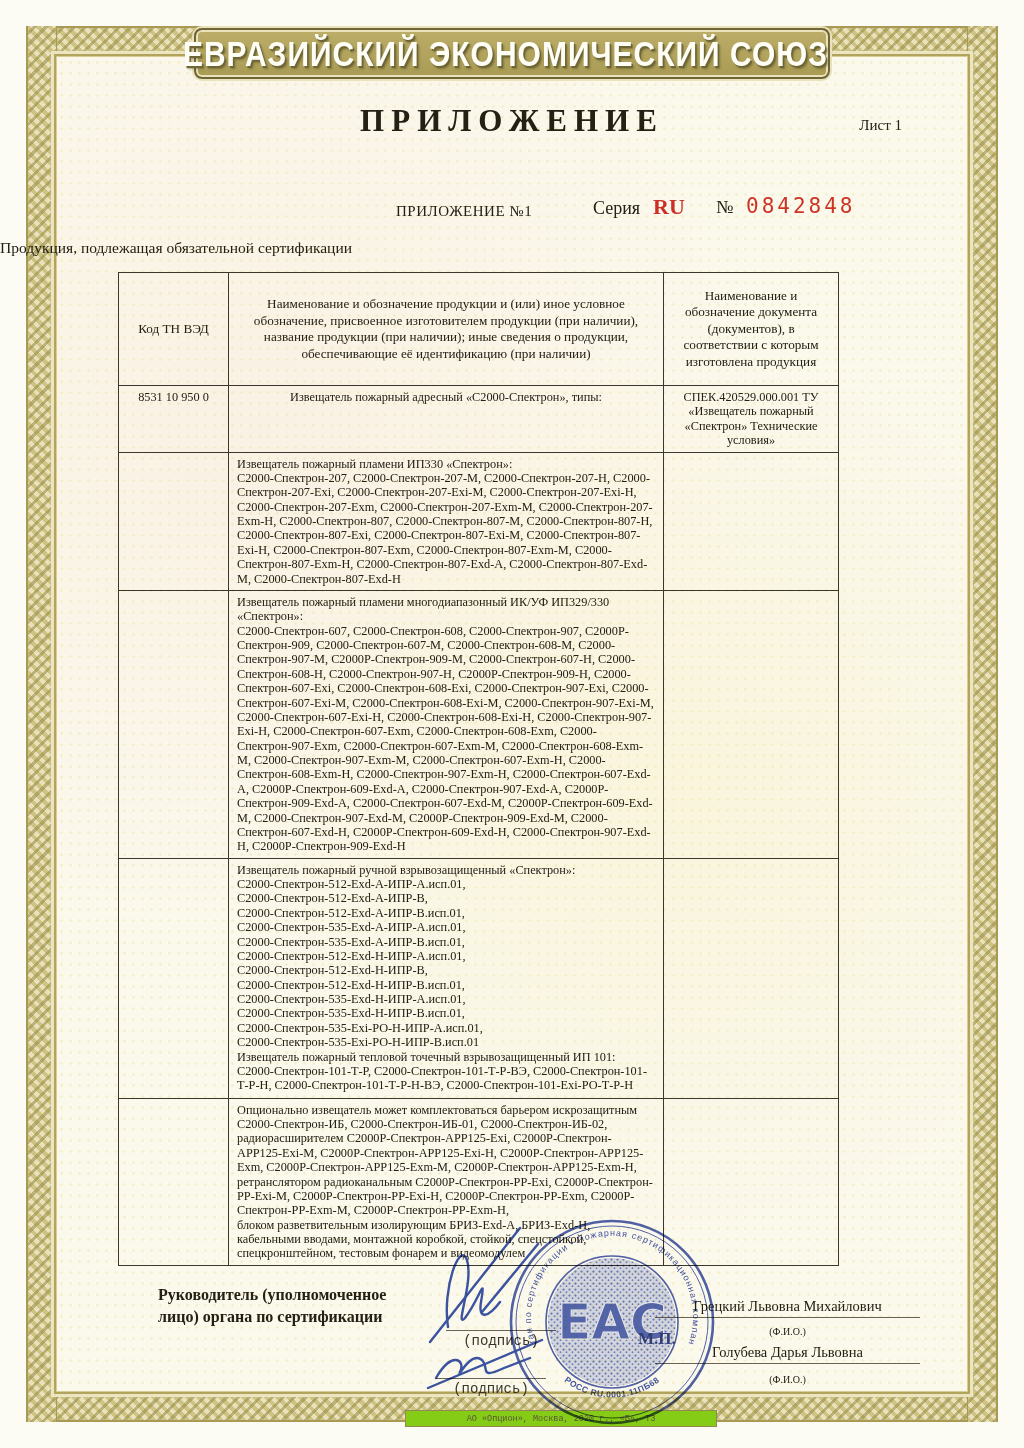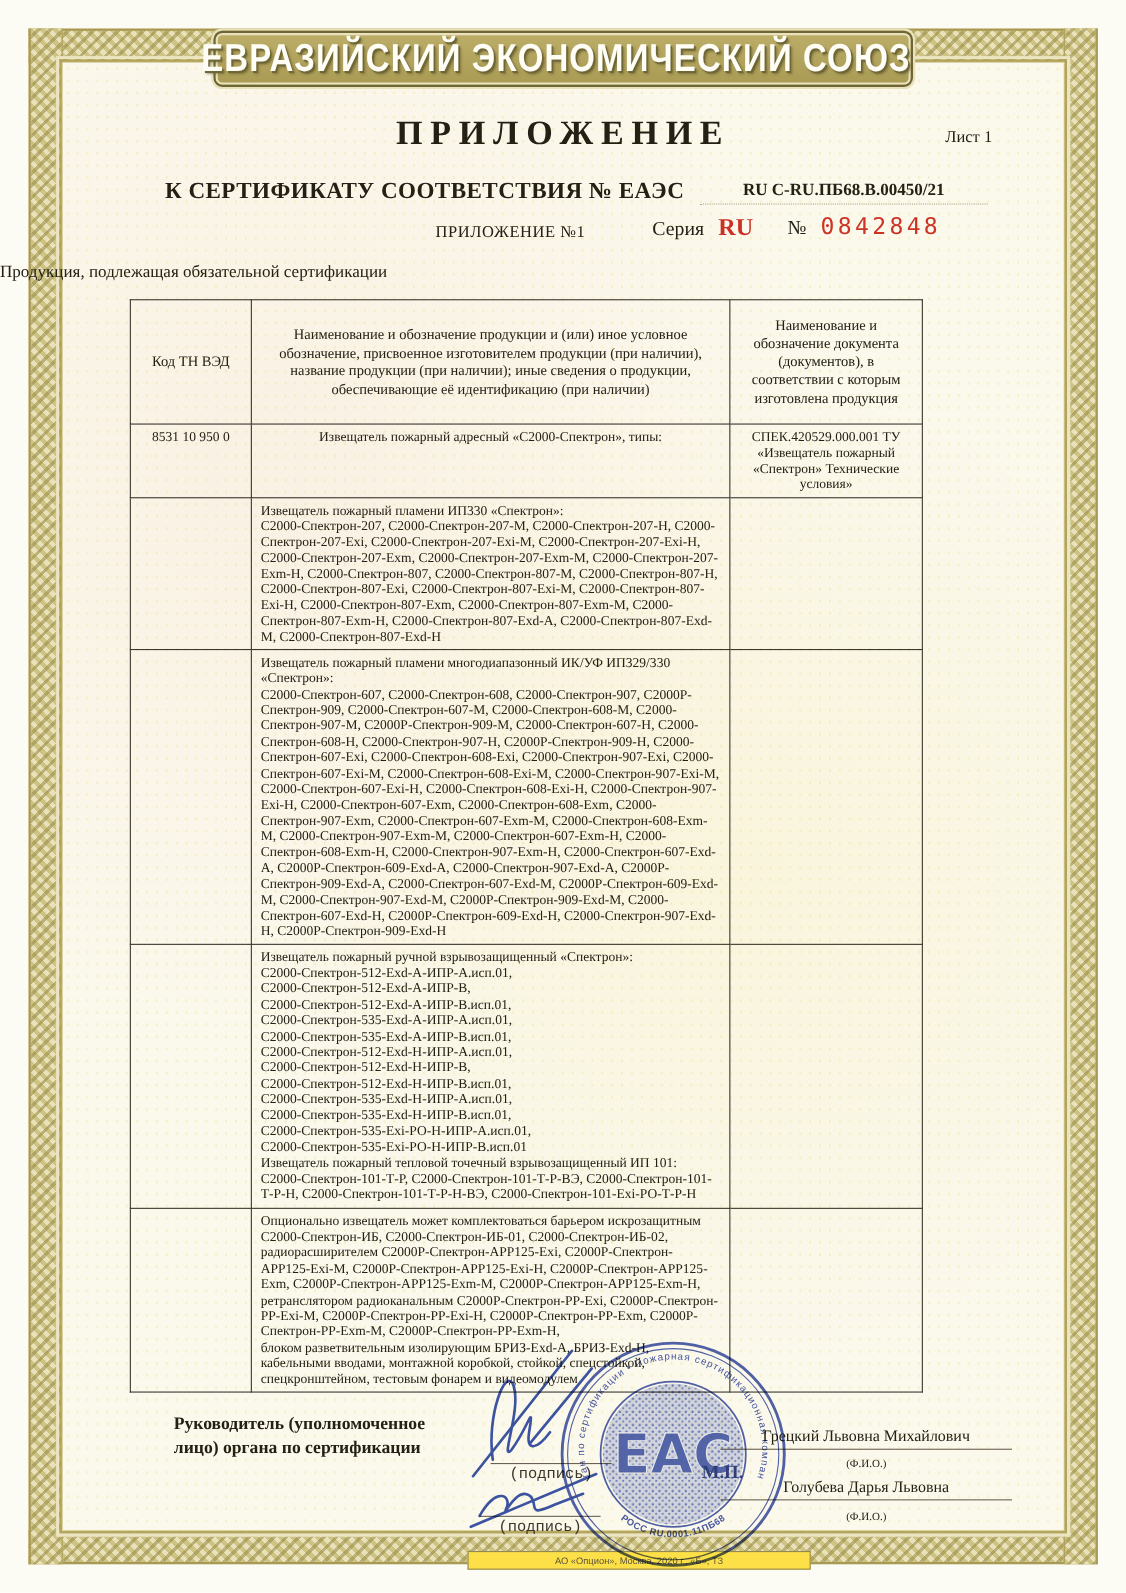--- a/index.html
+++ b/index.html
@@ -51,46 +51,42 @@
   td.doc-cell{text-align:center;vertical-align:middle;font-size:12.6px;line-height:1.25;}
   td.prod-cell{white-space:pre-line;font-family:Liberation Serif, serif;}
   td.prod-center{text-align:center;vertical-align:middle;}
   
   .sig-label{position:absolute;font-size:16px;font-weight:bold;line-height:1.4;white-space:pre-line;}
   .sig-line{position:absolute;border-bottom:1px solid #6a6354;}
   .sig-caption{position:absolute;font-size:14px;color:#3c362a;text-align:center;font-family:Liberation Mono, monospace;}
   .fio-name{position:absolute;font-size:14.5px;text-align:center;border-bottom:1px solid #6a6354;padding-bottom:2px;}
   .fio-caption{position:absolute;font-size:10px;text-align:center;}
   .ink{position:absolute;left:370px;top:1192px;mix-blend-mode:multiply;}
-  .imprint{position:absolute;left:405px;top:1410px;width:310px;height:15px;background:#fde047;
-      border:1px solid #938851;font-family:Liberation Sans, sans-serif;font-size:8.5px;color:#5c553b;
-      display:flex;align-items:center;justify-content:center;white-space:nowrap;overflow:hidden;margin-left:20px;}
+  .imprint{position:absolute;left:405px;top:1410px;width:310px;height:15px;background:#84cc16;
+      border:1px solid #938851;font-family:Liberation Mono, monospace;font-size:8.5px;color:#5c553b;
+      display:flex;align-items:center;justify-content:center;white-space:nowrap;overflow:hidden;}
 </style>
 </head>
 <body>
 
 <div class="page">
   <div class="band top"></div>
   <div class="band bottom"></div>
   <div class="band left"></div>
   <div class="band right"></div>
   <div class="inner-frame"></div>
   <div class="content-bg"></div>
 
   <div class="banner">
     <div class="banner-text">ЕВРАЗИЙСКИЙ ЭКОНОМИЧЕСКИЙ СОЮЗ</div>
   </div>
 
   <div class="doc-title">ПРИЛОЖЕНИЕ</div>
   <div class="sheet">Лист 1</div>
 
-  <div class="cert-line">
-    <span class="cert-label">К СЕРТИФИКАТУ СООТВЕТСТВИЯ № ЕАЭС</span>
-    <span class="cert-number">RU C-RU.ПБ68.В.00450/21</span>
-  </div>
 
   <div class="appendix-label">ПРИЛОЖЕНИЕ №1</div>
   <div class="series-label">Серия</div>
   <div class="series-value">RU</div>
   <div class="num-sign">№</div>
   <div class="serial">0842848</div>
 
   <div class="subtitle">Продукция, подлежащая обязательной сертификации</div>
 
   <table class="products">

